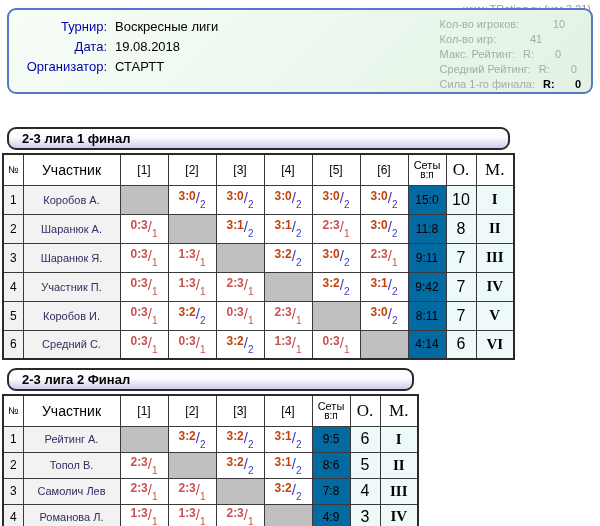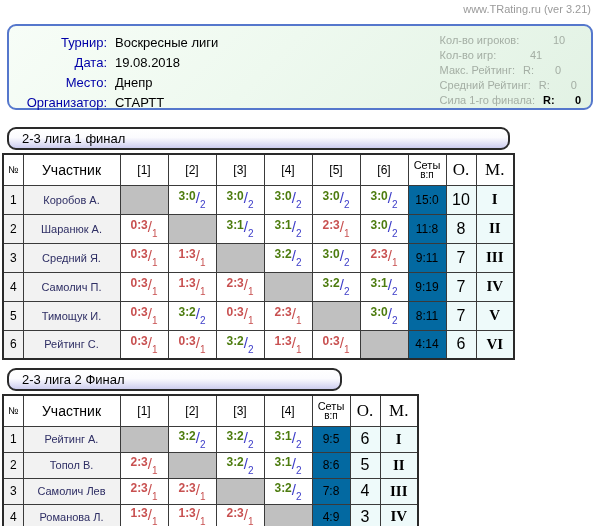--- a/index.html
+++ b/index.html
@@ -7,21 +7,21 @@
   body {
     width:600px; height:526px; background:#ffffff; position:relative;
     font-family:"Liberation Sans","DejaVu Sans",sans-serif; color:#000;
     overflow:hidden;
   }
   .watermark {
     position:absolute; top:3px; right:9px; font-size:11px; color:#9a9a9a;
   }
   
   .info-panel {
-    position:absolute; top:24px; left:7px; width:586px; height:86px;
+    position:absolute; top:8px; left:7px; width:586px; height:86px;
     border:2px solid #5577cc; border-radius:9px;
     background:linear-gradient(135deg,#f7fdf7 0%,#eef9ef 45%,#e2f2e4 100%);
     display:flex; justify-content:space-between; padding:6px 10px 4px 6px;
   }
   .field-row { line-height:19px; white-space:nowrap; }
   .field-label {
     display:inline-block; width:92px; text-align:right; color:#0000a8; font-size:13px;
   }
   .field-value { font-size:13px; color:#000; margin-left:8px; }
   .info-stats { padding-top:1px; }
@@ -33,21 +33,21 @@
   .stat-right { display:flex; width:42px; margin-left:4px; }
   .stat-r { width:20px; text-align:left; margin-left:4px; }
   .stat-value { margin-left:auto; text-align:right; }
   .stat-row.strong .stat-r, .stat-row.strong .stat-value { color:#000; font-weight:bold; }
   
   #sections { position:absolute; top:127px; left:2px; }
   .section { margin-bottom:8px; }
   .section-bar {
     margin-left:5px; height:23px; border:2px solid #2a2a2a; border-radius:9px;
     background:linear-gradient(to bottom,#ffffff 0%,#fbfbfe 45%,#d9d9f3 85%,#ccccee 100%);
-    font-size:13px; line-height:19px; padding-left:13px; color:#000;
+    font-size:13px; line-height:19px; padding-left:13px; color:#000;font-weight:bold;
   }
   .section table {
     border-collapse:collapse; table-layout:fixed; margin-top:3px;
     border:2px solid #2a2a2a;
   }
   .section th, .section td {
     border:1px solid #3a3a3a; padding:0; text-align:center; overflow:hidden;
   }
   .section thead tr { height:31px; }
   .section th { background:#ffffff; font-weight:normal; }
@@ -60,39 +60,38 @@
   .section:first-of-type tbody tr { height:29px; }
   .section:last-of-type  tbody tr { height:26px; }
   .td-num  { background:#f2f2f2; font-size:12px; }
   .td-name { background:#f2f2f2; font-size:11px; text-align:left; padding-left:5px;
              color:#2e2e64; cursor:pointer; }
   .td-score{ background:#ffffff; white-space:nowrap; }
   .td-self { background:#c0c0c0; }
   .sc { font-size:12px; font-weight:bold; vertical-align:3px; letter-spacing:0px; }
   .sl { font-size:15px; }
   .pt { font-size:10px; vertical-align:-5px; }
-  .win  .sc { color:#4d7c0f; }
+  .win  .sc { color:#c2410c; }
   .win  .sl, .win .pt { color:#3c3cc8; }
   .loss .sc { color:#c85050; font-weight:bold; }
   .loss .sl, .loss .pt { color:#c85050; }
   .td-sets  { background:#0369a1; font-size:12px; }
   .td-pts   { background:#eefafa; font-size:16px; }
   .td-place { background:#eefafa; font-family:"Liberation Serif","DejaVu Serif",serif;
               font-size:15px; font-weight:bold; }
 </style>
 </head>
 <body>
 
 <div class="watermark">www.TRating.ru (ver 3.21)</div>
 
 <div class="info-panel">
   <div class="info-fields" id="info-fields">
       <div class="field-row"><span class="field-label">Турнир:</span><span class="field-value">Воскресные лиги</span></div>
       <div class="field-row"><span class="field-label">Дата:</span><span class="field-value">19.08.2018</span></div>
-      <div class="field-row"><span class="field-label">Место:</span><span class="field-value">Днепр</span></div>
       <div class="field-row"><span class="field-label">Организатор:</span><span class="field-value">СТАРТТ</span></div>
     </div>
   <div class="info-stats" id="info-stats">
       <div class="stat-row">
         <span class="stat-label">Кол-во игроков:</span>
         <span class="stat-right">
           <span class="stat-r"></span>
           <span class="stat-value">10</span>
         </span>
       </div>
@@ -184,75 +183,75 @@
             <td class="td-score win"><span class="sc">3:1</span><span class="sl">/</span><span class="pt">2</span></td>
             <td class="td-score win"><span class="sc">3:1</span><span class="sl">/</span><span class="pt">2</span></td>
             <td class="td-score loss"><span class="sc">2:3</span><span class="sl">/</span><span class="pt">1</span></td>
             <td class="td-score win"><span class="sc">3:0</span><span class="sl">/</span><span class="pt">2</span></td>
             <td class="td-sets">11:8</td>
             <td class="td-pts">8</td>
             <td class="td-place">II</td>
           </tr>
           <tr>
             <td class="td-num">3</td>
-            <td class="td-name">Средний Я.</td>
+            <td class="td-name">Шаранюк Я.</td>
             <td class="td-score loss"><span class="sc">0:3</span><span class="sl">/</span><span class="pt">1</span></td>
             <td class="td-score loss"><span class="sc">1:3</span><span class="sl">/</span><span class="pt">1</span></td>
             <td class="td-score td-self"></td>
             <td class="td-score win"><span class="sc">3:2</span><span class="sl">/</span><span class="pt">2</span></td>
             <td class="td-score win"><span class="sc">3:0</span><span class="sl">/</span><span class="pt">2</span></td>
             <td class="td-score loss"><span class="sc">2:3</span><span class="sl">/</span><span class="pt">1</span></td>
             <td class="td-sets">9:11</td>
             <td class="td-pts">7</td>
             <td class="td-place">III</td>
           </tr>
           <tr>
             <td class="td-num">4</td>
-            <td class="td-name">Самолич П.</td>
-            <td class="td-score loss"><span class="sc">0:3</span><span class="sl">/</span><span class="pt">1</span></td>
-            <td class="td-score loss"><span class="sc">1:3</span><span class="sl">/</span><span class="pt">1</span></td>
-            <td class="td-score loss"><span class="sc">2:3</span><span class="sl">/</span><span class="pt">1</span></td>
-            <td class="td-score td-self"></td>
-            <td class="td-score win"><span class="sc">3:2</span><span class="sl">/</span><span class="pt">2</span></td>
-            <td class="td-score win"><span class="sc">3:1</span><span class="sl">/</span><span class="pt">2</span></td>
-            <td class="td-sets">9:19</td>
+            <td class="td-name">Участник П.</td>
+            <td class="td-score loss"><span class="sc">0:3</span><span class="sl">/</span><span class="pt">1</span></td>
+            <td class="td-score loss"><span class="sc">1:3</span><span class="sl">/</span><span class="pt">1</span></td>
+            <td class="td-score loss"><span class="sc">2:3</span><span class="sl">/</span><span class="pt">1</span></td>
+            <td class="td-score td-self"></td>
+            <td class="td-score win"><span class="sc">3:2</span><span class="sl">/</span><span class="pt">2</span></td>
+            <td class="td-score win"><span class="sc">3:1</span><span class="sl">/</span><span class="pt">2</span></td>
+            <td class="td-sets">9:42</td>
             <td class="td-pts">7</td>
             <td class="td-place">IV</td>
           </tr>
           <tr>
             <td class="td-num">5</td>
-            <td class="td-name">Тимощук И.</td>
+            <td class="td-name">Коробов И.</td>
             <td class="td-score loss"><span class="sc">0:3</span><span class="sl">/</span><span class="pt">1</span></td>
             <td class="td-score win"><span class="sc">3:2</span><span class="sl">/</span><span class="pt">2</span></td>
             <td class="td-score loss"><span class="sc">0:3</span><span class="sl">/</span><span class="pt">1</span></td>
             <td class="td-score loss"><span class="sc">2:3</span><span class="sl">/</span><span class="pt">1</span></td>
             <td class="td-score td-self"></td>
             <td class="td-score win"><span class="sc">3:0</span><span class="sl">/</span><span class="pt">2</span></td>
             <td class="td-sets">8:11</td>
             <td class="td-pts">7</td>
             <td class="td-place">V</td>
           </tr>
           <tr>
             <td class="td-num">6</td>
-            <td class="td-name">Рейтинг С.</td>
+            <td class="td-name">Средний С.</td>
             <td class="td-score loss"><span class="sc">0:3</span><span class="sl">/</span><span class="pt">1</span></td>
             <td class="td-score loss"><span class="sc">0:3</span><span class="sl">/</span><span class="pt">1</span></td>
             <td class="td-score win"><span class="sc">3:2</span><span class="sl">/</span><span class="pt">2</span></td>
             <td class="td-score loss"><span class="sc">1:3</span><span class="sl">/</span><span class="pt">1</span></td>
             <td class="td-score loss"><span class="sc">0:3</span><span class="sl">/</span><span class="pt">1</span></td>
             <td class="td-score td-self"></td>
             <td class="td-sets">4:14</td>
             <td class="td-pts">6</td>
             <td class="td-place">VI</td>
           </tr>
         </tbody>
       </table>
     </div>
     <div class="section">
-      <div class="section-bar" style="width: 335px;"><span>2-3 лига 2 Финал</span></div>
+      <div class="section-bar" style="width: 407px;"><span>2-3 лига 2 Финал</span></div>
       <table>
         <colgroup>
           <col style="width: 20px;">
           <col style="width: 97px;">
           <col style="width: 48px;">
           <col style="width: 48px;">
           <col style="width: 48px;">
           <col style="width: 48px;">
           <col style="width: 38px;">
           <col style="width: 30px;">

